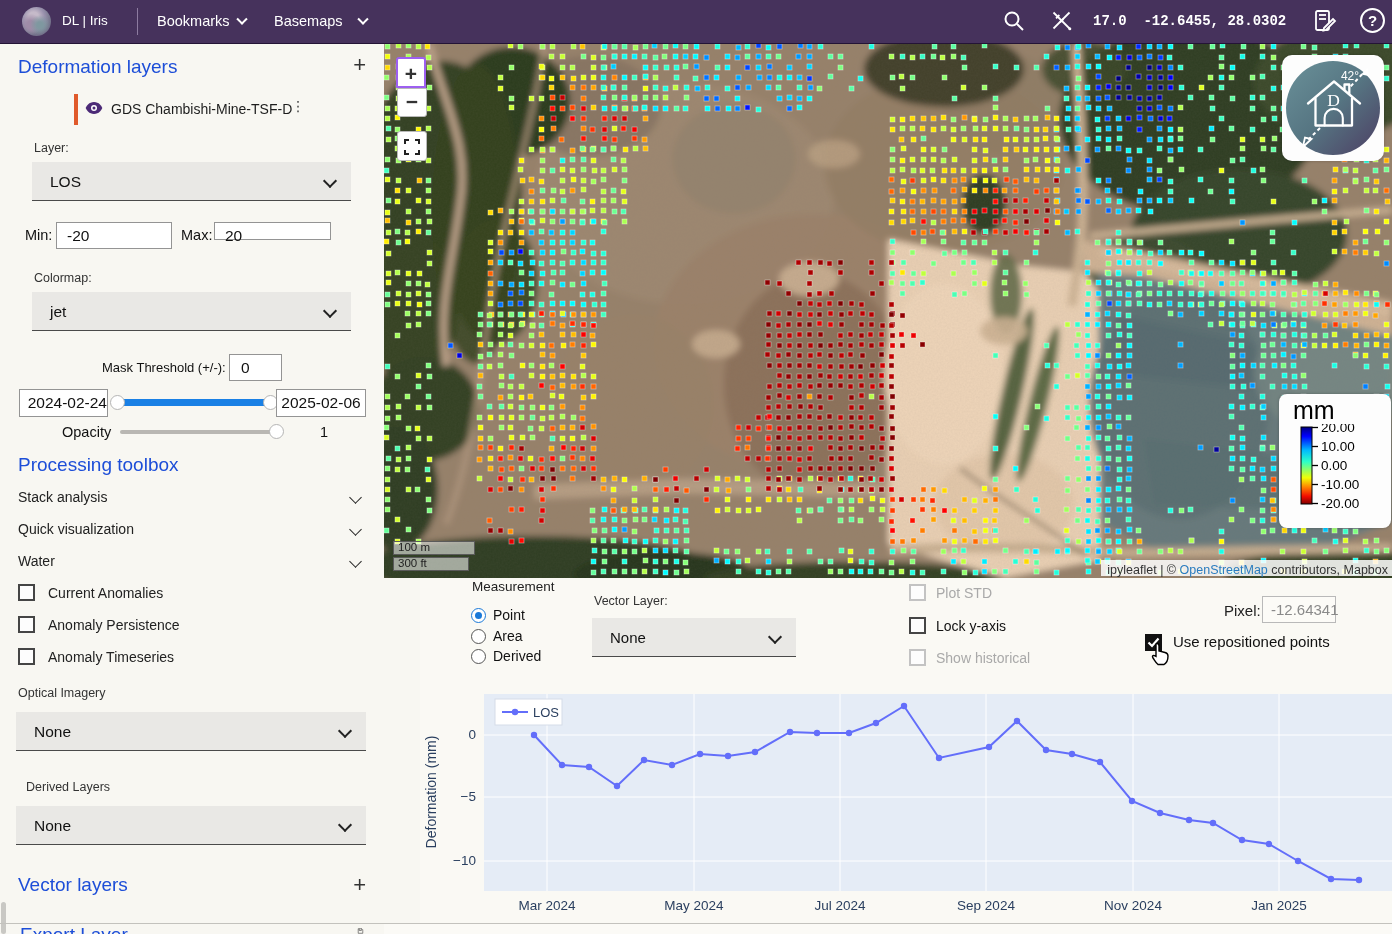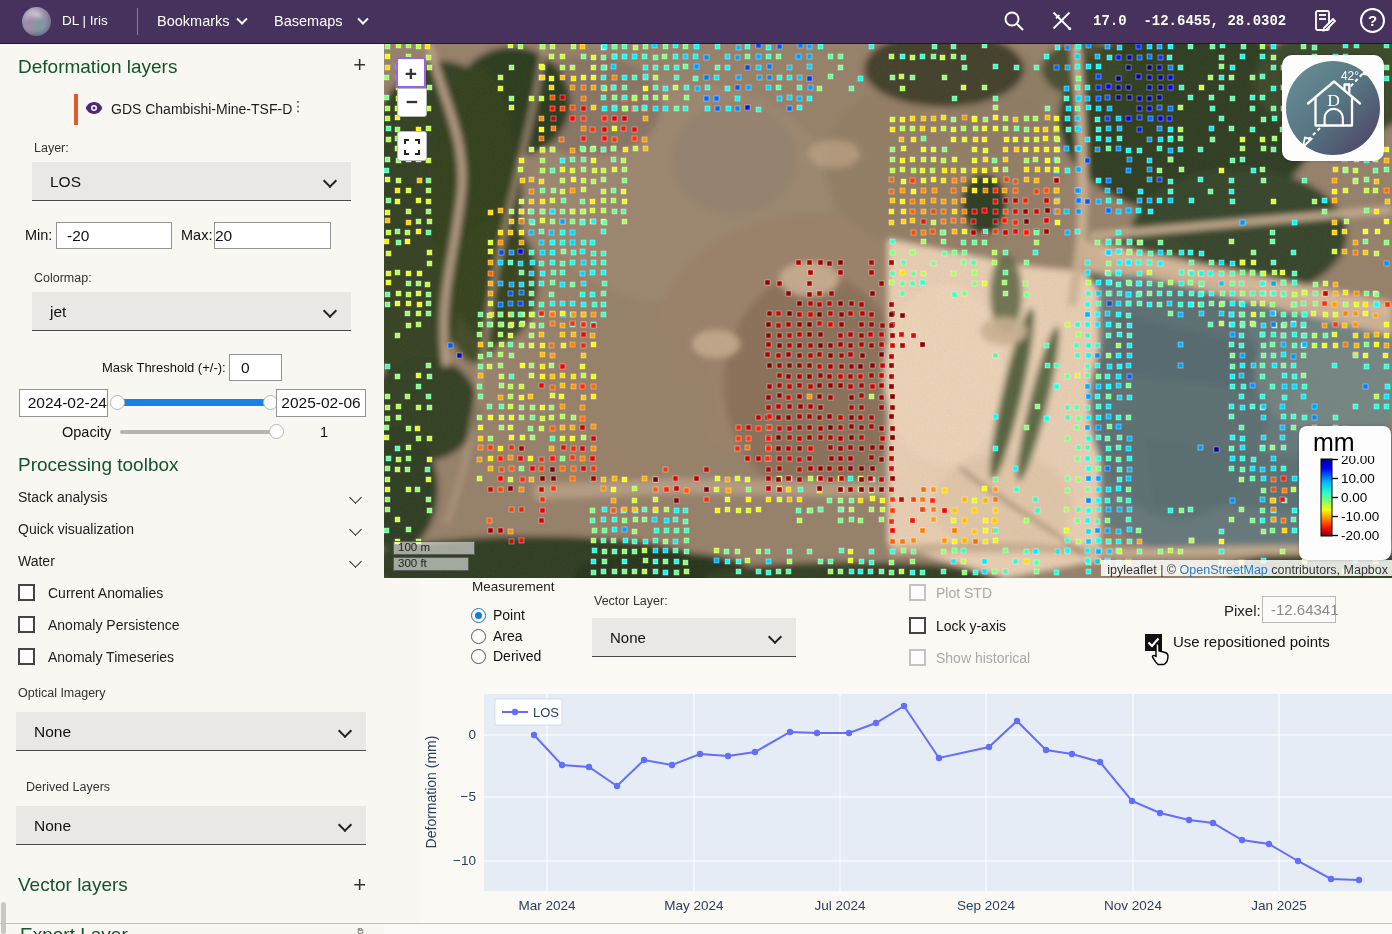--- a/index.html
+++ b/index.html
@@ -11,21 +11,21 @@
   background:radial-gradient(circle at 62% 62%, #7f98a0 0 12%, transparent 40%),radial-gradient(circle at 30% 60%, #a08ca8 0 14%, transparent 40%),radial-gradient(circle at 40% 35%, #c5bac9 0 20%, #9a92ae 42%, #7a7a90 62%, #5c4f74 100%); }
 .hdr .brand { position:absolute; left:62px; top:13px; font-size:13.5px; color:#fff; }
 .hdr .sep { position:absolute; left:137px; top:8px; width:1px; height:27px; background:#8d7ba0; }
 .hdr .menu { position:absolute; top:13px; font-size:14.5px; color:#fff; font-weight:400; }
 .hdr .chev { display:inline-block; width:8px; height:8px; border-right:2px solid #fff; border-bottom:2px solid #fff;
   transform:rotate(45deg) translate(-2px,-2px); margin-left:8px; }
 .hdr .coords { position:absolute; left:1093px; top:13px; font-family:"Liberation Mono",monospace;
   font-weight:700; font-size:14px; color:#fff; }
 
 .side { position:absolute; left:0; top:44px; width:384px; height:890px; background:#f8f7f2; }
-.h1 { font-size:19px; color:#14532d; }
+.h1 { font-size:19px; color:#1d4ed8; }
 .plus { position:absolute; right:18px; font-size:22px; font-weight:400; color:#333; }
 .lbl { font-size:12.5px; color:#333; }
 .sel { position:relative; background:#e9e8e5; border-bottom:1px solid #4a4a4a; height:39px;
   font-size:15.5px; color:#111; line-height:39px; padding-left:18px; }
 .sel .sc { position:absolute; right:16px; top:14px; width:10px; height:10px;
   border-right:2px solid #222; border-bottom:2px solid #222; transform:rotate(45deg); }
 .inp { background:#fff; border:1px solid #949494; font-size:15.5px; color:#111; }
 .cb { width:17px; height:17px; border:2px solid #454545; background:#fdfdfd; display:inline-block; }
 .item { font-size:14px; color:#222; }
 .ichev { position:absolute; right:24px; width:9px; height:9px; border-right:1.8px solid #222;
@@ -34,21 +34,21 @@
 .map { position:absolute; left:384px; top:44px; width:1008px; height:534px; overflow:hidden; background:#a8917a; }
 .zbtn { position:absolute; width:30px; background:#fff; text-align:center; font-weight:700;
   font-size:21px; color:#333; border:1px solid #b9b9b9; }
 .scale { position:absolute; background:rgba(255,255,255,.55); border:1.5px solid #5a5a5a;
   font-size:11.5px; color:#222; padding:0 4px; line-height:11px; height:14px;}
 .attr { position:absolute; right:0; bottom:2px; height:16px; background:rgba(255,255,255,.85);
   font-size:12.5px; color:#333; padding:3px 4px 1px 6px; }
 .attr a { color:#2a7cbf; text-decoration:none; }
 .compass { position:absolute; right:8px; top:11px; width:102px; height:106px; background:#fdfdfd;
   border-radius:10px; box-shadow:0 0 3px rgba(0,0,0,.25); }
-.legend { position:absolute; right:1px; top:382px; width:92px; height:134px; background:#fdfdfd;
+.legend { position:absolute; right:1px; top:350px; width:112px; height:134px; background:#fdfdfd;
   border-radius:8px; box-shadow:0 0 3px rgba(0,0,0,.25); }
 .lgmm { position:absolute; left:14px; top:2px; font-size:25px; color:#000; }
 
 .bot { position:absolute; left:384px; top:578px; width:1008px; height:356px; background:#faf9f4;margin-left:36px; }
 .radio { width:15px; height:15px; border:1.5px solid #555; border-radius:50%; display:inline-block; background:#fff; box-sizing:border-box; }
 .tk2 { font-size:14px; color:#111; }
 .gray { color:#a9a9a9; }
 .botline { position:absolute; left:0; top:923px; width:1392px; height:1px; background:#c3c2bd; }
 .below { position:absolute; left:384px; top:924px; width:1008px; height:10px; background:#fbfaf6; }
 </style></head>
@@ -100,21 +100,21 @@
     </svg>
   <div style="position:absolute;left:111px;top:57px;font-size:14px;color:#1d1d1d">GDS Chambishi-Mine-TSF-D</div>
   <div style="position:absolute;left:291px;top:54px;font-size:14px;color:#444">⋮</div>
 
   <div class="lbl" style="position:absolute;left:34px;top:97px">Layer:</div>
   <div class="sel" style="position:absolute;left:32px;top:118px;width:319px">LOS<span class="sc"></span></div>
 
   <div style="position:absolute;left:25px;top:183px;font-size:14.5px;color:#111">Min:</div>
   <div class="inp" style="position:absolute;left:56px;top:178px;width:116px;height:27px;line-height:25px;padding-left:10px">-20</div>
   <div style="position:absolute;left:181px;top:183px;font-size:14.5px;color:#111">Max:</div>
-  <div class="inp" style="position:absolute;left:214px;top:178px;width:117px;height:27px;line-height:25px;">20</div>
+  <div class="inp" style="position:absolute;left:214px;top:178px;width:117px;height:18px;line-height:25px;padding-left:10px">20</div>
 
   <div class="lbl" style="position:absolute;left:34px;top:227px">Colormap:</div>
   <div class="sel" style="position:absolute;left:32px;top:248px;width:319px">jet<span class="sc"></span></div>
 
   <div style="position:absolute;left:102px;top:316px;font-size:13px;color:#111">Mask Threshold (+/-):</div>
   <div class="inp" style="position:absolute;left:229px;top:310px;width:53px;height:27px;line-height:25px;padding-left:11px">0</div>
 
   <div class="inp" style="position:absolute;left:19px;top:345px;width:89px;height:28px;line-height:26px;text-align:right;font-size:15.5px">2024-02-24</div>
   <div style="position:absolute;left:117px;top:355px;width:153px;height:7px;background:#1a80e5;border-radius:3px"></div>
   <div style="position:absolute;left:110px;top:351px;width:15px;height:15px;border-radius:50%;background:#fff;border:1px solid #b5b5b5"></div>

